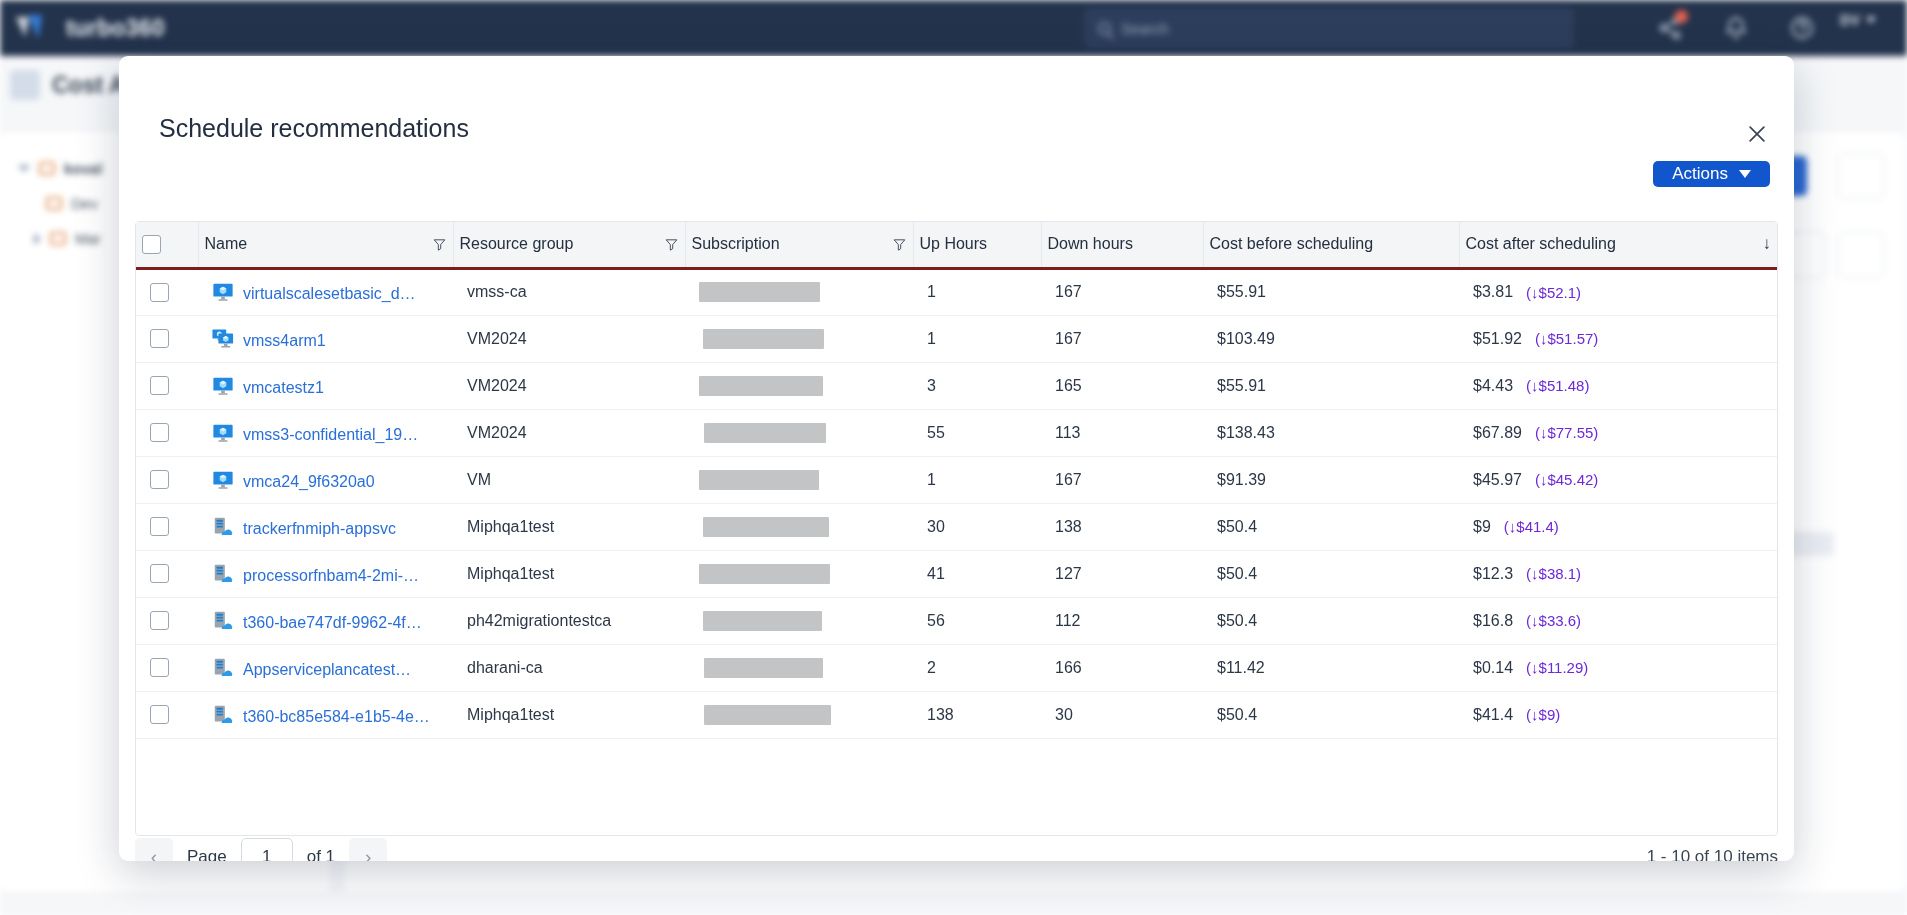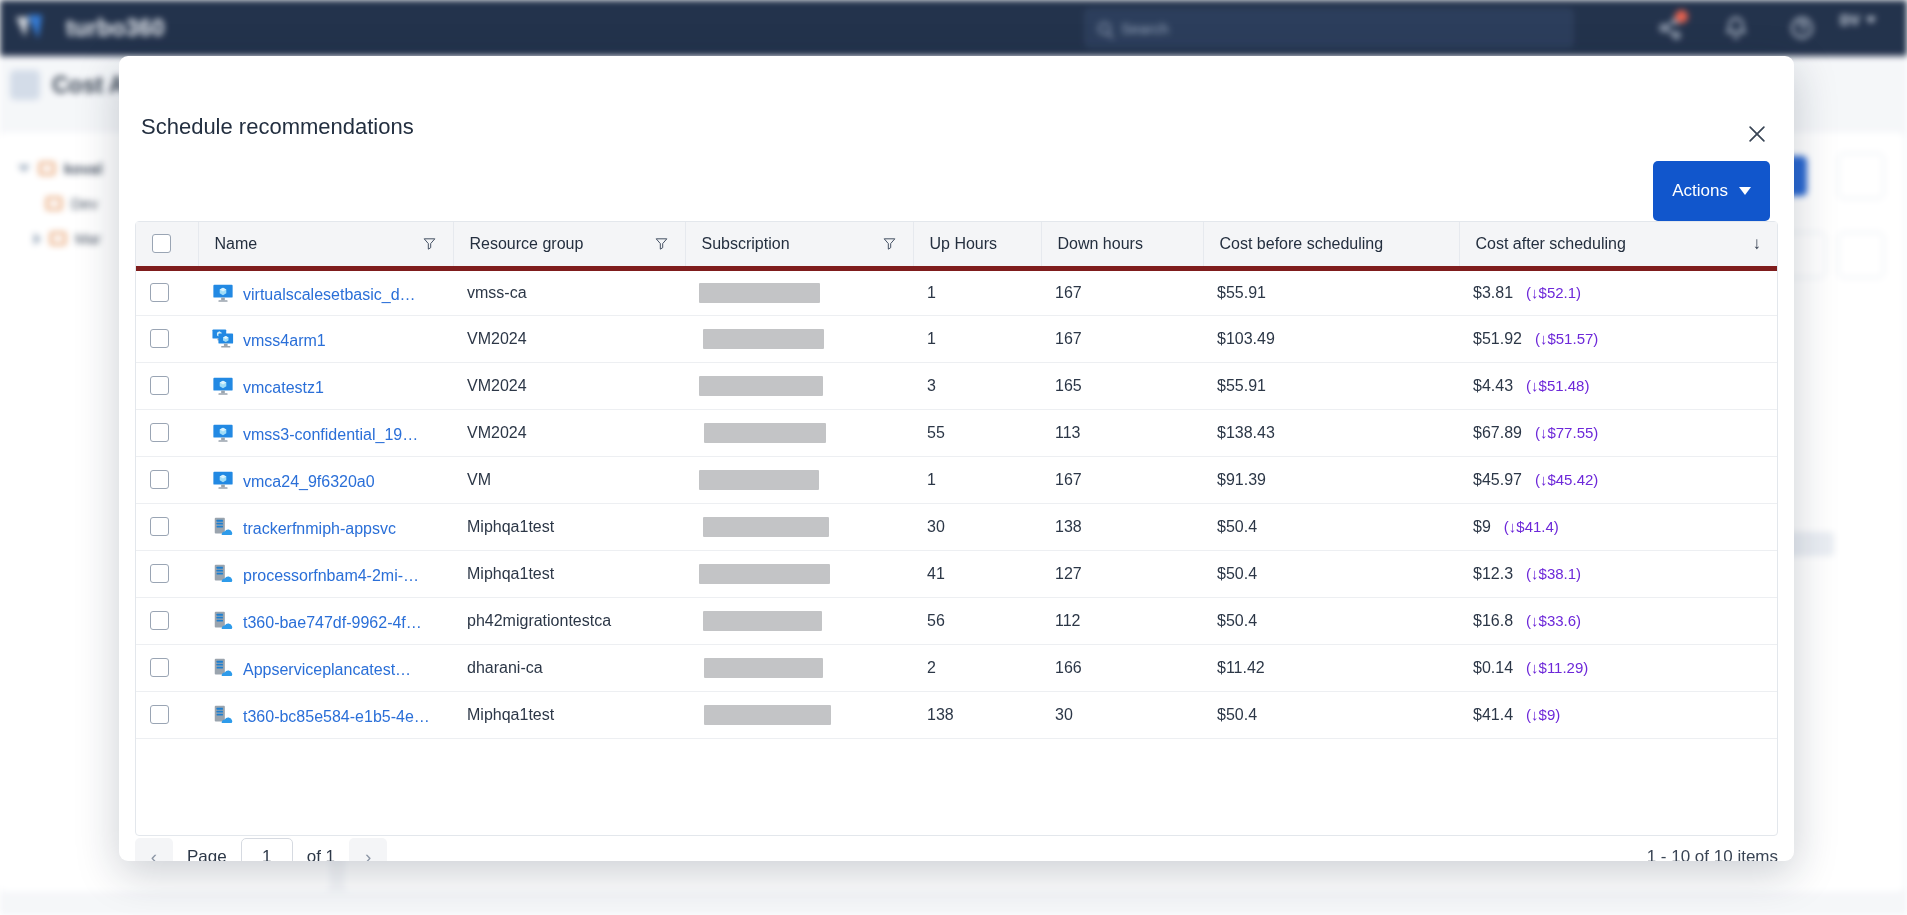--- a/index.html
+++ b/index.html
@@ -113,33 +113,33 @@
 
   
   #modal {
     position: absolute; left: 119px; top: 56px;
     width: 1675px; height: 805px;
     background: #ffffff; border-radius: 9px;
     box-shadow: 0 12px 44px rgba(16,30,54,.22);
     overflow: hidden;
   }
   #modal-title {
-    position: absolute; left: 22px; top: 58px;
-    font-size: 22px; color: #232f40;
+    position: absolute; left: 40px; top: 58px;
+    font-size: 25px; color: #232f40;
   }
   #modal-close {
     position: absolute; right: 22px; top: 63px;
     width: 30px; height: 30px; cursor: pointer;
     color: #3a4656;
   }
   #modal-close svg { width: 22px; height: 22px; margin: 4px; display: block; }
 
   #actions-btn {
     position: absolute; right: 24px; top: 105px;
-    height: 60px; padding: 0 19px;
+    height: 26px; padding: 0 19px;
     background: #1156cc; color: #fff;
     border: none; border-radius: 5px;
     font-size: 17px; font-family: inherit;
     display: flex; align-items: center; gap: 11px;
     cursor: pointer;
   }
   #actions-btn .caret {
     width: 0; height: 0;
     border-left: 6px solid transparent; border-right: 6px solid transparent;
     border-top: 8px solid #ffffff;
@@ -156,23 +156,23 @@
     display: flex; align-items: center; padding-left: 14px;
     font-size: 17px; color: #7b8699;
     background: #ffffff;
   }
 
   table.grid { width: 100%; border-collapse: collapse; table-layout: fixed; }
   table.grid th {
     background: #f4f5f7;
     font-size: 16px; font-weight: normal; color: #242f3f;
     text-align: left; height: 46px;
-    padding: 0 16px;
+    padding: 0 6px;
     border-right: 1px solid #e6e9ee;
-    border-bottom: 5px solid #7f1d1d;
+    border-bottom: 3px solid #7f1d1d;
     vertical-align: middle;
   }
   table.grid th:last-child { border-right: none; }
   .th-inner { display: flex; align-items: center; justify-content: space-between; gap: 6px; }
   .filter-ico { width: 15px; height: 15px; flex: 0 0 auto; }
   .filter-ico svg { width: 15px; height: 15px; display: block; }
   .sort-ico { margin-left: 8px; font-size: 17px; color: #2b3648; }
 
   table.grid td {
     height: 47px;

